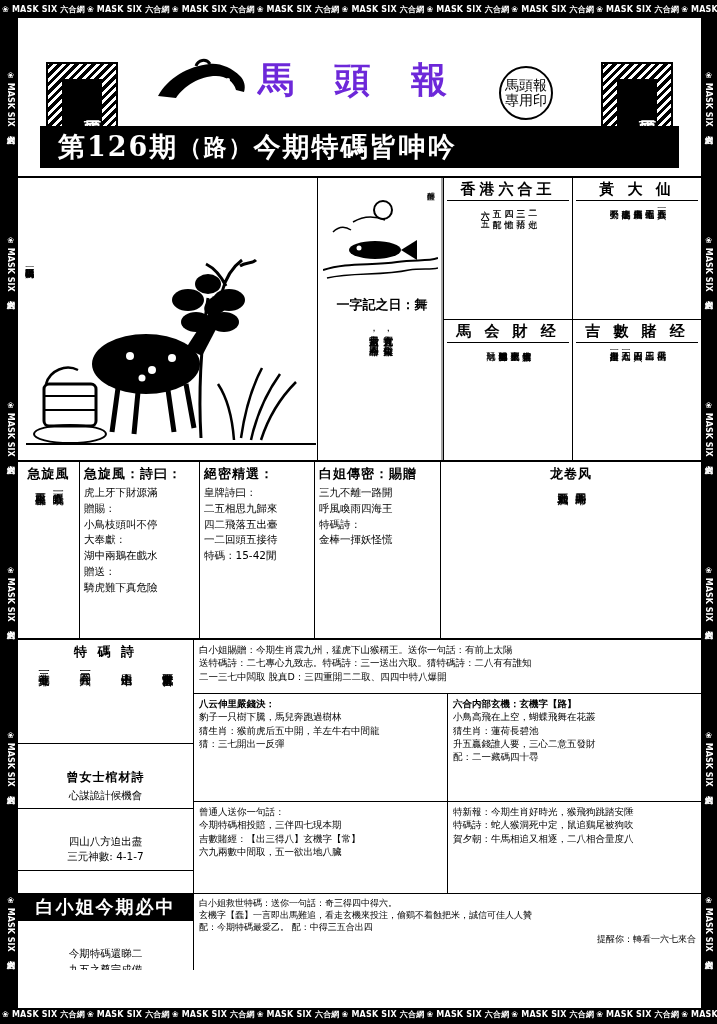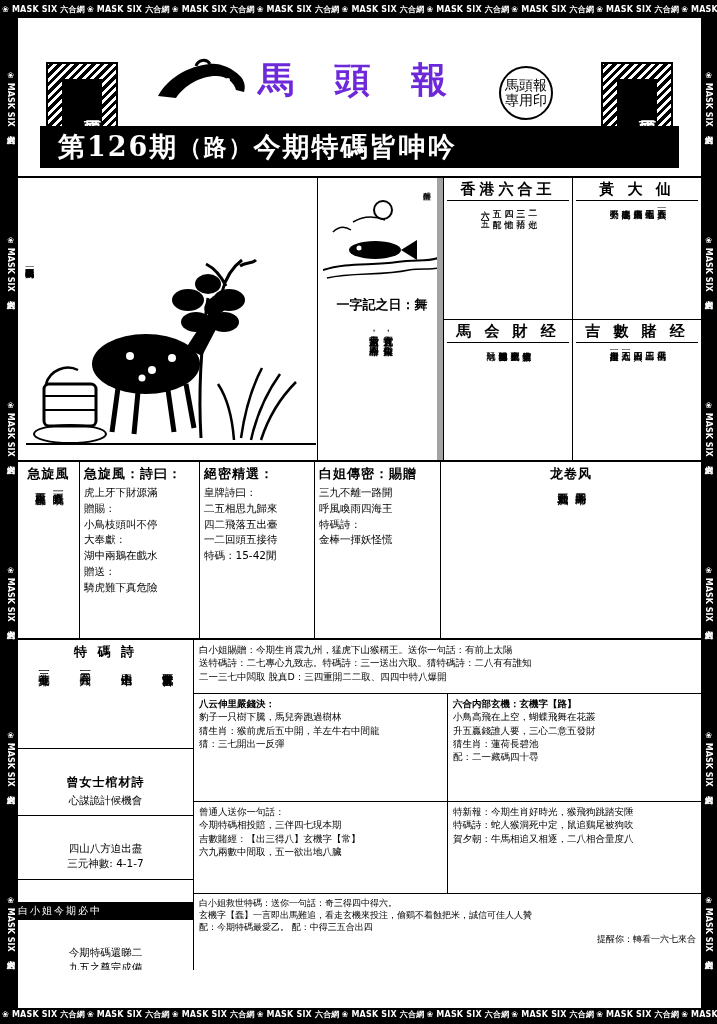--- a/index.html
+++ b/index.html
@@ -141,21 +141,21 @@
 
   
   .upper {
     position: relative;
     height: 284px;
     border-bottom: 2px solid #000;
     display: flex;
   }
   .art-panel {
     width: 425px;
-    border-right: 6px solid #a3a3a3;
+    border-right: 2px solid #a3a3a3;
     position: relative;
     overflow: hidden;
   }
   .art-left {
     position: absolute;
     left: 0; top: 0; width: 300px; height: 284px;
     border-right: 1px solid #000;
   }
   .art-right {
     position: absolute;
@@ -323,22 +323,22 @@
     text-orientation: upright;
     line-height: 1.3;
   }
 
   .tworow { display: flex; }
   .half { flex: 1; padding: 3px 5px; }
   .half + .half { border-left: 1px solid #000; }
 
   .banner-blk {
     background: #000; color: #fff;
-    text-align: left;
-    font-size: 10px; font-weight: normal;
+    text-align: center;
+    font-size: 18px; font-weight: bold;
     padding: 2px 0;
     letter-spacing: 2px;
   }
   .sm { font-size: 9.5px; line-height: 1.4; }
   .mini { font-size: 9px; line-height: 1.35; }
 </style>
 </head>
 <body>
 
 <div class="page">
@@ -595,22 +595,22 @@
         <div class="blk tworow" style="height:108px;padding:0">
           <div class="half">
             <div class="sm" style="font-weight:bold">八云伸里嚴錢決：</div>
             <div class="sm">豹子一只樹下騰，馬兒奔跑過樹林</div>
             <div class="sm">猜生肖：猴前虎后五中開，羊左牛右中間龍</div>
             <div class="sm">猜：三七開出一反彈</div>
           </div>
           <div class="half">
             <div class="sm" style="font-weight:bold">六合内部玄機：玄機字【路】</div>
             <div class="sm">小鳥高飛在上空，蝴蝶飛舞在花叢</div>
+            <div class="sm">猜生肖：蓮荷長碧池</div>
             <div class="sm">升五贏錢誰人要，三心二意五發財</div>
-            <div class="sm">猜生肖：蓮荷長碧池</div>
             <div class="sm">配：二一藏碼四十尋</div>
           </div>
         </div>
 
         <div class="blk tworow" style="height:92px;padding:0">
           <div class="half">
             <div class="sm">曾通人送你一句話：</div>
             <div class="sm">今期特碼相投賠，三伴四七現本期</div>
             <div class="sm">吉數賭經：【出三得八】玄機字【常】</div>
             <div class="sm">六九兩數中間取，五一欲出地八臟</div>

